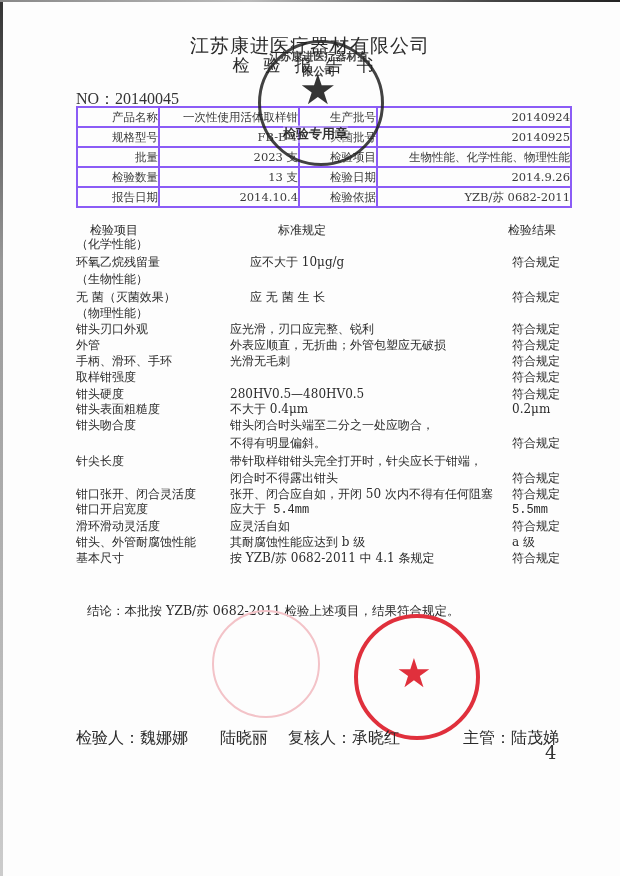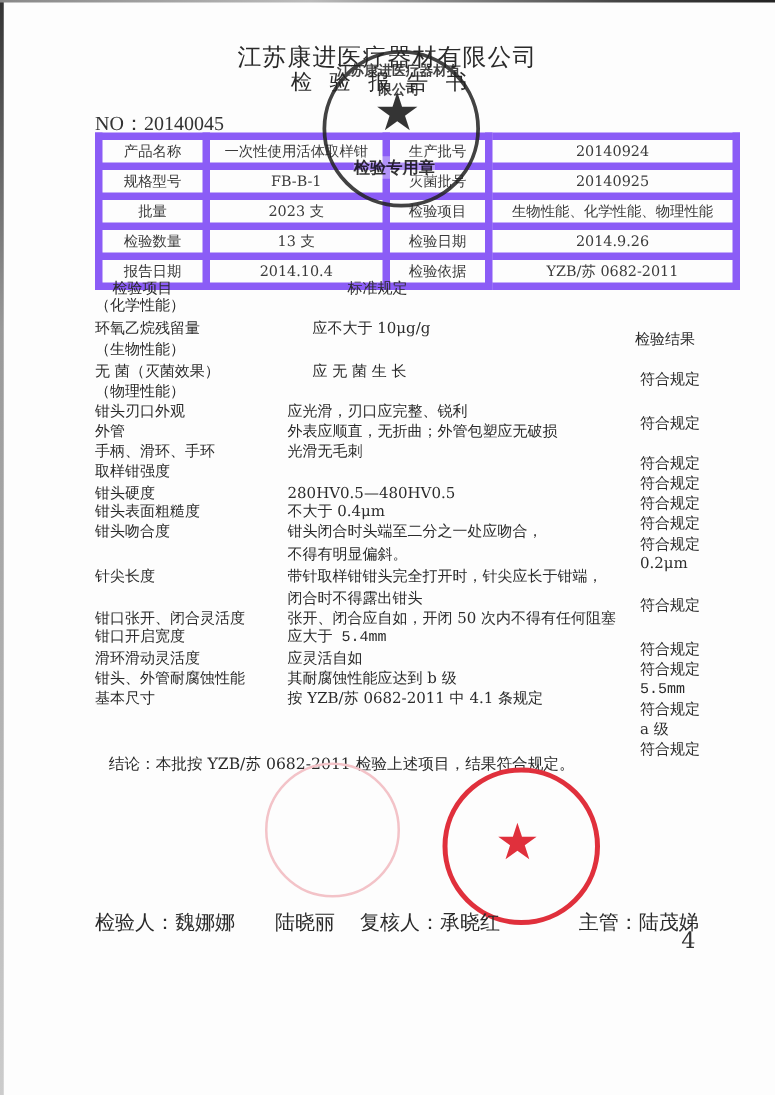--- a/index.html
+++ b/index.html
@@ -12,26 +12,26 @@
   .edge-left { position: absolute; left: 0; top: 0; width: 3px; height: 876px; background: linear-gradient(#333, #999 30%, #ccc); }
   .edge-top { position: absolute; left: 0; top: 0; width: 620px; height: 2px; background: linear-gradient(90deg, #888, #bbb 40%, #444 80%, #222); }
   .title { position: absolute; left: 0; width: 620px; text-align: center; }
   .company { top: 33px; font-size: 19px; letter-spacing: 1px; }
   .report { top: 54px; font-size: 17px; letter-spacing: 14px; }
   .no { position: absolute; left: 76px; top: 89px; font-size: 16px; color: #333; font-family: Liberation Serif, serif; }
   table.info {
     position: absolute; left: 76px; top: 106px; border-collapse: collapse;
     font-size: 11.5px; color: #3a3a3a;
   }
-  table.info td { border: 6px solid #8b5cf6; height: 18px; padding: 0; text-align: center; }
+  table.info td { border: 2px solid #8b5cf6; height: 18px; padding: 0; text-align: right; }
   .c1 { width: 80px; } .c2 { width: 138px; } .c3 { width: 76px; } .c4 { width: 192px; }
   .row { position: absolute; left: 0; width: 620px; font-size: 12px; color: #2b2b2b; height: 16px; line-height: 16px; }
   .row .a { position: absolute; left: 76px; }
   .row .b { position: absolute; left: 230px; }
-  .row .c { position: absolute; left: 512px; margin-top: 41px; }
+  .row .c { position: absolute; left: 512px; }
   .hdr .a { left: 90px; } .hdr .b { left: 278px; } .hdr .c { left: 508px; }
   .conclusion { position: absolute; left: 87px; top: 603px; font-size: 12.5px; }
   .sig { position: absolute; top: 728px; font-size: 16px; }
   .stamp { position: absolute; border-radius: 50%; }
   .stamp-black { left: 258px; top: 40px; width: 120px; height: 120px; border: 3px solid #222; opacity: 0.85; }
   .stamp-black .star { position: absolute; left: 38px; top: 22px; font-size: 42px; color: #111; }
   .stamp-black .label { position: absolute; left: 22px; top: 82px; font-size: 13px; font-weight: bold; color: #111; background: rgba(253,253,253,0.4); }
   .stamp-black .ring { position: absolute; left: 8px; top: 6px; width: 100px; font-size: 11px; font-weight: bold; text-align: center; color: #222; }
   .stamp-faint { left: 212px; top: 610px; width: 104px; height: 104px; border: 2px solid #f3c3c8; }
   .stamp-red { left: 354px; top: 614px; width: 118px; height: 118px; border: 4px solid #e0303c; }

